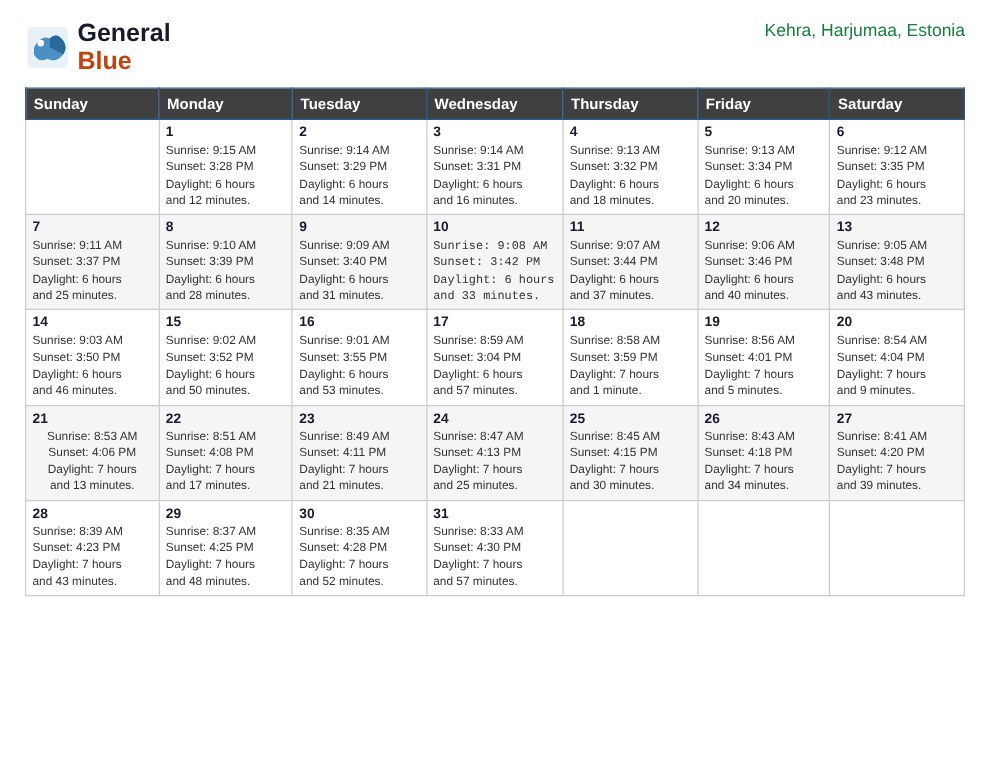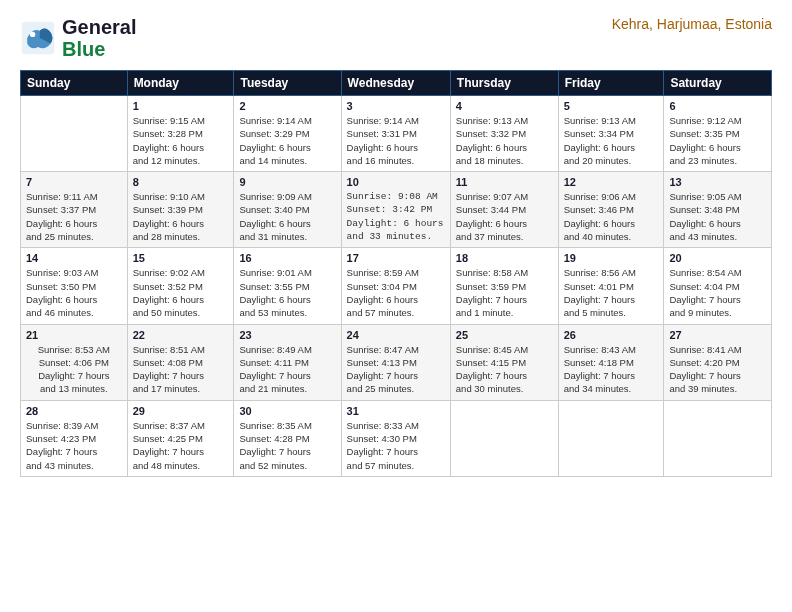--- a/index.html
+++ b/index.html
@@ -41,29 +41,29 @@
       text-align: right;
     }
     .month-year {
       font-size: 32px;
       font-weight: bold;
       color: #1a1a2e;
       line-height: 1.1;
     }
     .location {
       font-size: 14px;
-      color: #a16207;
+      color: #15803d;
     }
     .calendar {
       width: 100%;
       border-collapse: collapse;
       font-size: 10.5px;
     }
     .calendar thead th {
-      background: #0f172a;
+      background: #404040;
       color: #fff;
       padding: 5px 6px;
       text-align: left;
       font-size: 12px;
       font-weight: bold;
       border: 1px solid #2a5a8a;
     }
     .calendar tbody td {
       border: 1px solid #ccc;
       vertical-align: top;
@@ -98,21 +98,21 @@
   <div class="header">
     <div class="logo">
       <svg class="logo-icon" viewBox="0 0 40 40">
         <rect x="2" y="2" width="36" height="36" rx="4" fill="#e8f0f8"></rect>
         <path d="M8 20 Q14 8 22 12 Q28 6 34 14 Q38 20 34 26 Q28 34 20 30 Q12 34 8 26 Z" fill="#4a90c4"></path>
         <path d="M22 12 Q28 6 34 14 Q38 20 34 26 L22 20 Z" fill="#2a6a9a"></path>
         <circle cx="14" cy="16" r="3" fill="#fff"></circle>
       </svg>
       <div class="logo-text">
         <div>General</div>
-        <div style="color:#15803d">Blue</div>
+        <div style="color:#c2410c">Blue</div>
       </div>
     </div>
     <div class="title-area">
       <div class="location">Kehra, Harjumaa, Estonia</div>
     </div>
   </div>
 
   <table class="calendar">
     <thead>
       <tr>

